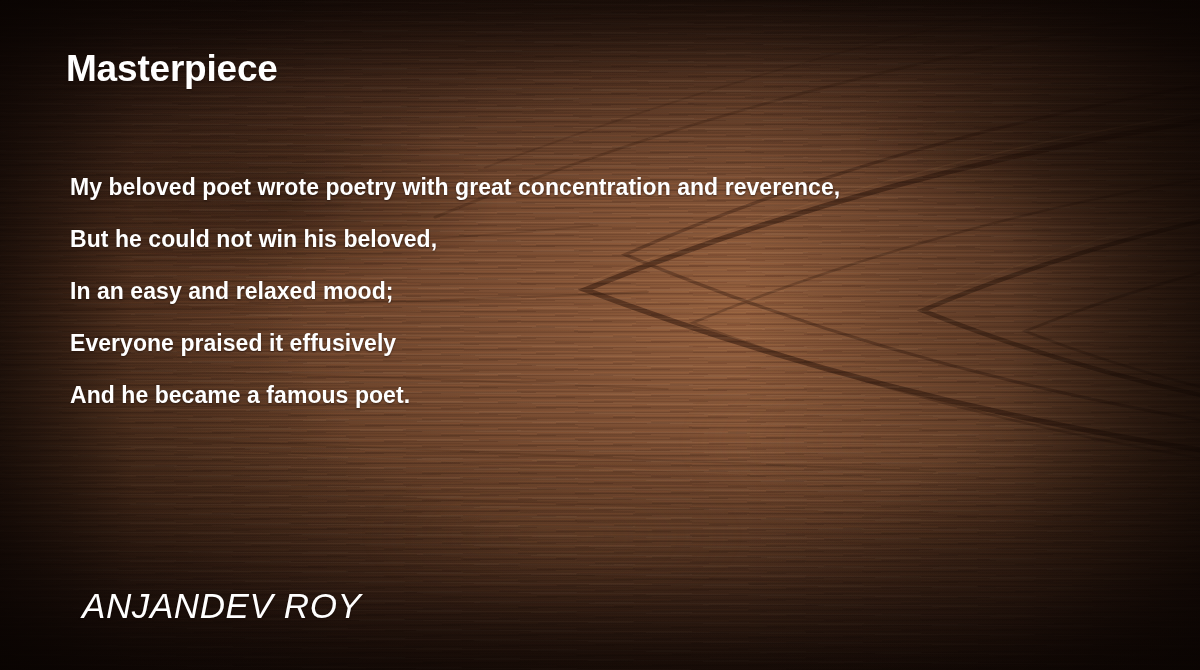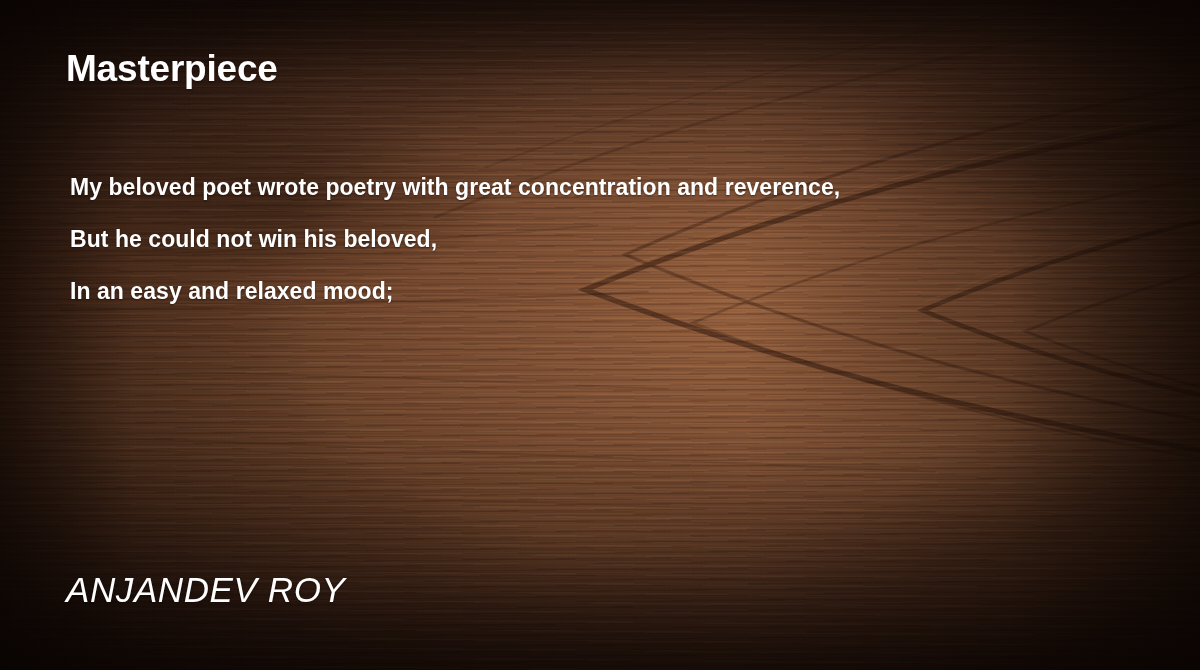--- a/index.html
+++ b/index.html
@@ -166,21 +166,21 @@
     line-height: 52px;
     white-space: nowrap;
     letter-spacing: 0.05px;
     text-shadow: 0 1px 2px rgba(20, 8, 3, 0.5);
   }
 
   .poem-author {
     position: absolute;
     left: 66px;
     top: 570px;
-    margin: 0;
+    margin: 16px;
     font-size: 35px;
     font-weight: normal;
     font-style: italic;
     color: #ffffff;
     letter-spacing: 0.6px;
     text-shadow: 0 1px 2px rgba(20, 8, 3, 0.5);
   }
 </style>
 </head>
 <body>
@@ -226,18 +226,20 @@
   <div class="wood-vignette"></div>
 
   <div class="content">
 
     <h1 class="poem-title">Masterpiece</h1>
 
     <div class="poem-body">
       <div class="poem-line">My beloved poet wrote poetry with great concentration and reverence,</div>
       <div class="poem-line">But he could not win his beloved,</div>
       <div class="poem-line">In an easy and relaxed mood;</div>
+      <div class="poem-line">Everyone praised it effusively</div>
+      <div class="poem-line">And he became a famous poet.</div>
     </div>
 
     <div class="poem-author">ANJANDEV ROY</div>
 
   </div>
 </div>
 
 </body></html>

